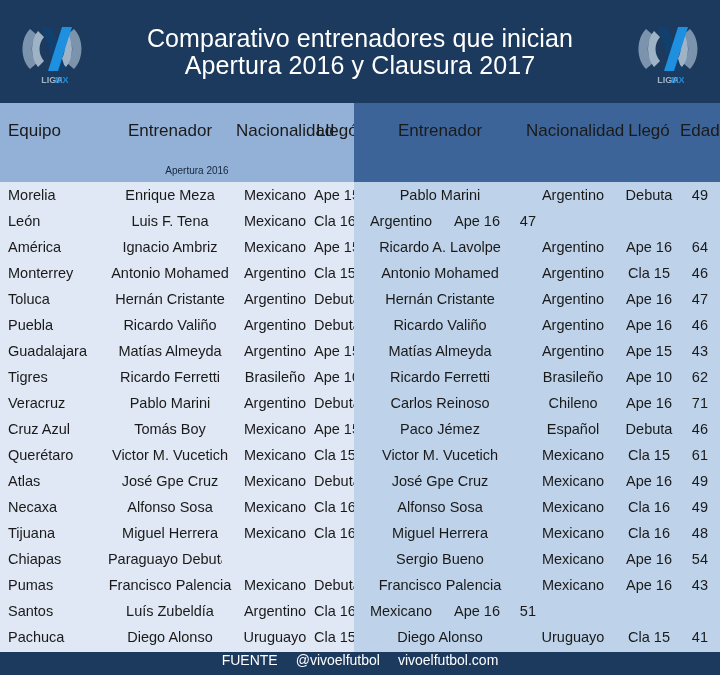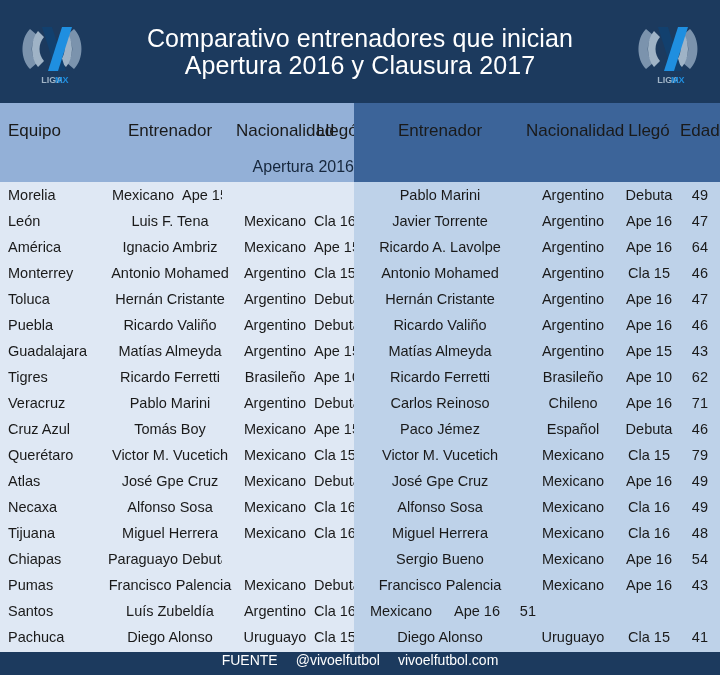--- a/index.html
+++ b/index.html
@@ -93,22 +93,22 @@
     font-size: 17px;
     color: #1a1a1a;
     text-align: center;
     white-space: nowrap;
   }
   .hdr-sub {
     position: absolute;
     left: 0;
     bottom: 6px;
     width: 100%;
-    text-align: right;
-    font-size: 16px;
+    text-align: center;
+    font-size: 10px;
     color: #16273d;
     white-space: nowrap;
   }
   .panel-left .hdr-sub { padding-left: 40px; box-sizing: border-box; }
 
   .body {
     box-sizing: border-box;
     height: 470px;
   }
   .panel-left  .body { background: #dfe8f4; }
@@ -202,20 +202,21 @@
           <div class="hcell l-equipo">Equipo</div>
           <div class="hcell l-entre">Entrenador</div>
           <div class="hcell l-nac">Nacionalidad</div>
           <div class="hcell l-lleg">Llegó</div>
         </div>
         <div class="hdr-sub">Apertura 2016</div>
       </div>
       <div class="body">
         <div class="row">
             <div class="cell l-equipo">Morelia</div>
+            <div class="cell l-entre">Enrique Meza</div>
             <div class="cell l-nac">Mexicano</div>
             <div class="cell l-lleg">Ape 15</div>
           </div>
         <div class="row">
             <div class="cell l-equipo">León</div>
             <div class="cell l-entre">Luis F. Tena</div>
             <div class="cell l-nac">Mexicano</div>
             <div class="cell l-lleg">Cla 16</div>
           </div>
         <div class="row">
@@ -326,21 +327,20 @@
         </div>
       </div>
       <div class="body">
         <div class="row">
             <div class="cell r-entre">Pablo Marini</div>
             <div class="cell r-nac">Argentino</div>
             <div class="cell r-lleg">Debuta</div>
             <div class="cell r-edad">49</div>
           </div>
         <div class="row">
-            <div class="cell r-entre">Javier Torrente</div>
             <div class="cell r-nac">Argentino</div>
             <div class="cell r-lleg">Ape 16</div>
             <div class="cell r-edad">47</div>
           </div>
         <div class="row">
             <div class="cell r-entre">Ricardo A. Lavolpe</div>
             <div class="cell r-nac">Argentino</div>
             <div class="cell r-lleg">Ape 16</div>
             <div class="cell r-edad">64</div>
           </div>
@@ -383,21 +383,21 @@
         <div class="row">
             <div class="cell r-entre">Paco Jémez</div>
             <div class="cell r-nac">Español</div>
             <div class="cell r-lleg">Debuta</div>
             <div class="cell r-edad">46</div>
           </div>
         <div class="row">
             <div class="cell r-entre">Victor M. Vucetich</div>
             <div class="cell r-nac">Mexicano</div>
             <div class="cell r-lleg">Cla 15</div>
-            <div class="cell r-edad">79</div>
+            <div class="cell r-edad">61</div>
           </div>
         <div class="row">
             <div class="cell r-entre">José Gpe Cruz</div>
             <div class="cell r-nac">Mexicano</div>
             <div class="cell r-lleg">Ape 16</div>
             <div class="cell r-edad">49</div>
           </div>
         <div class="row">
             <div class="cell r-entre">Alfonso Sosa</div>
             <div class="cell r-nac">Mexicano</div>

